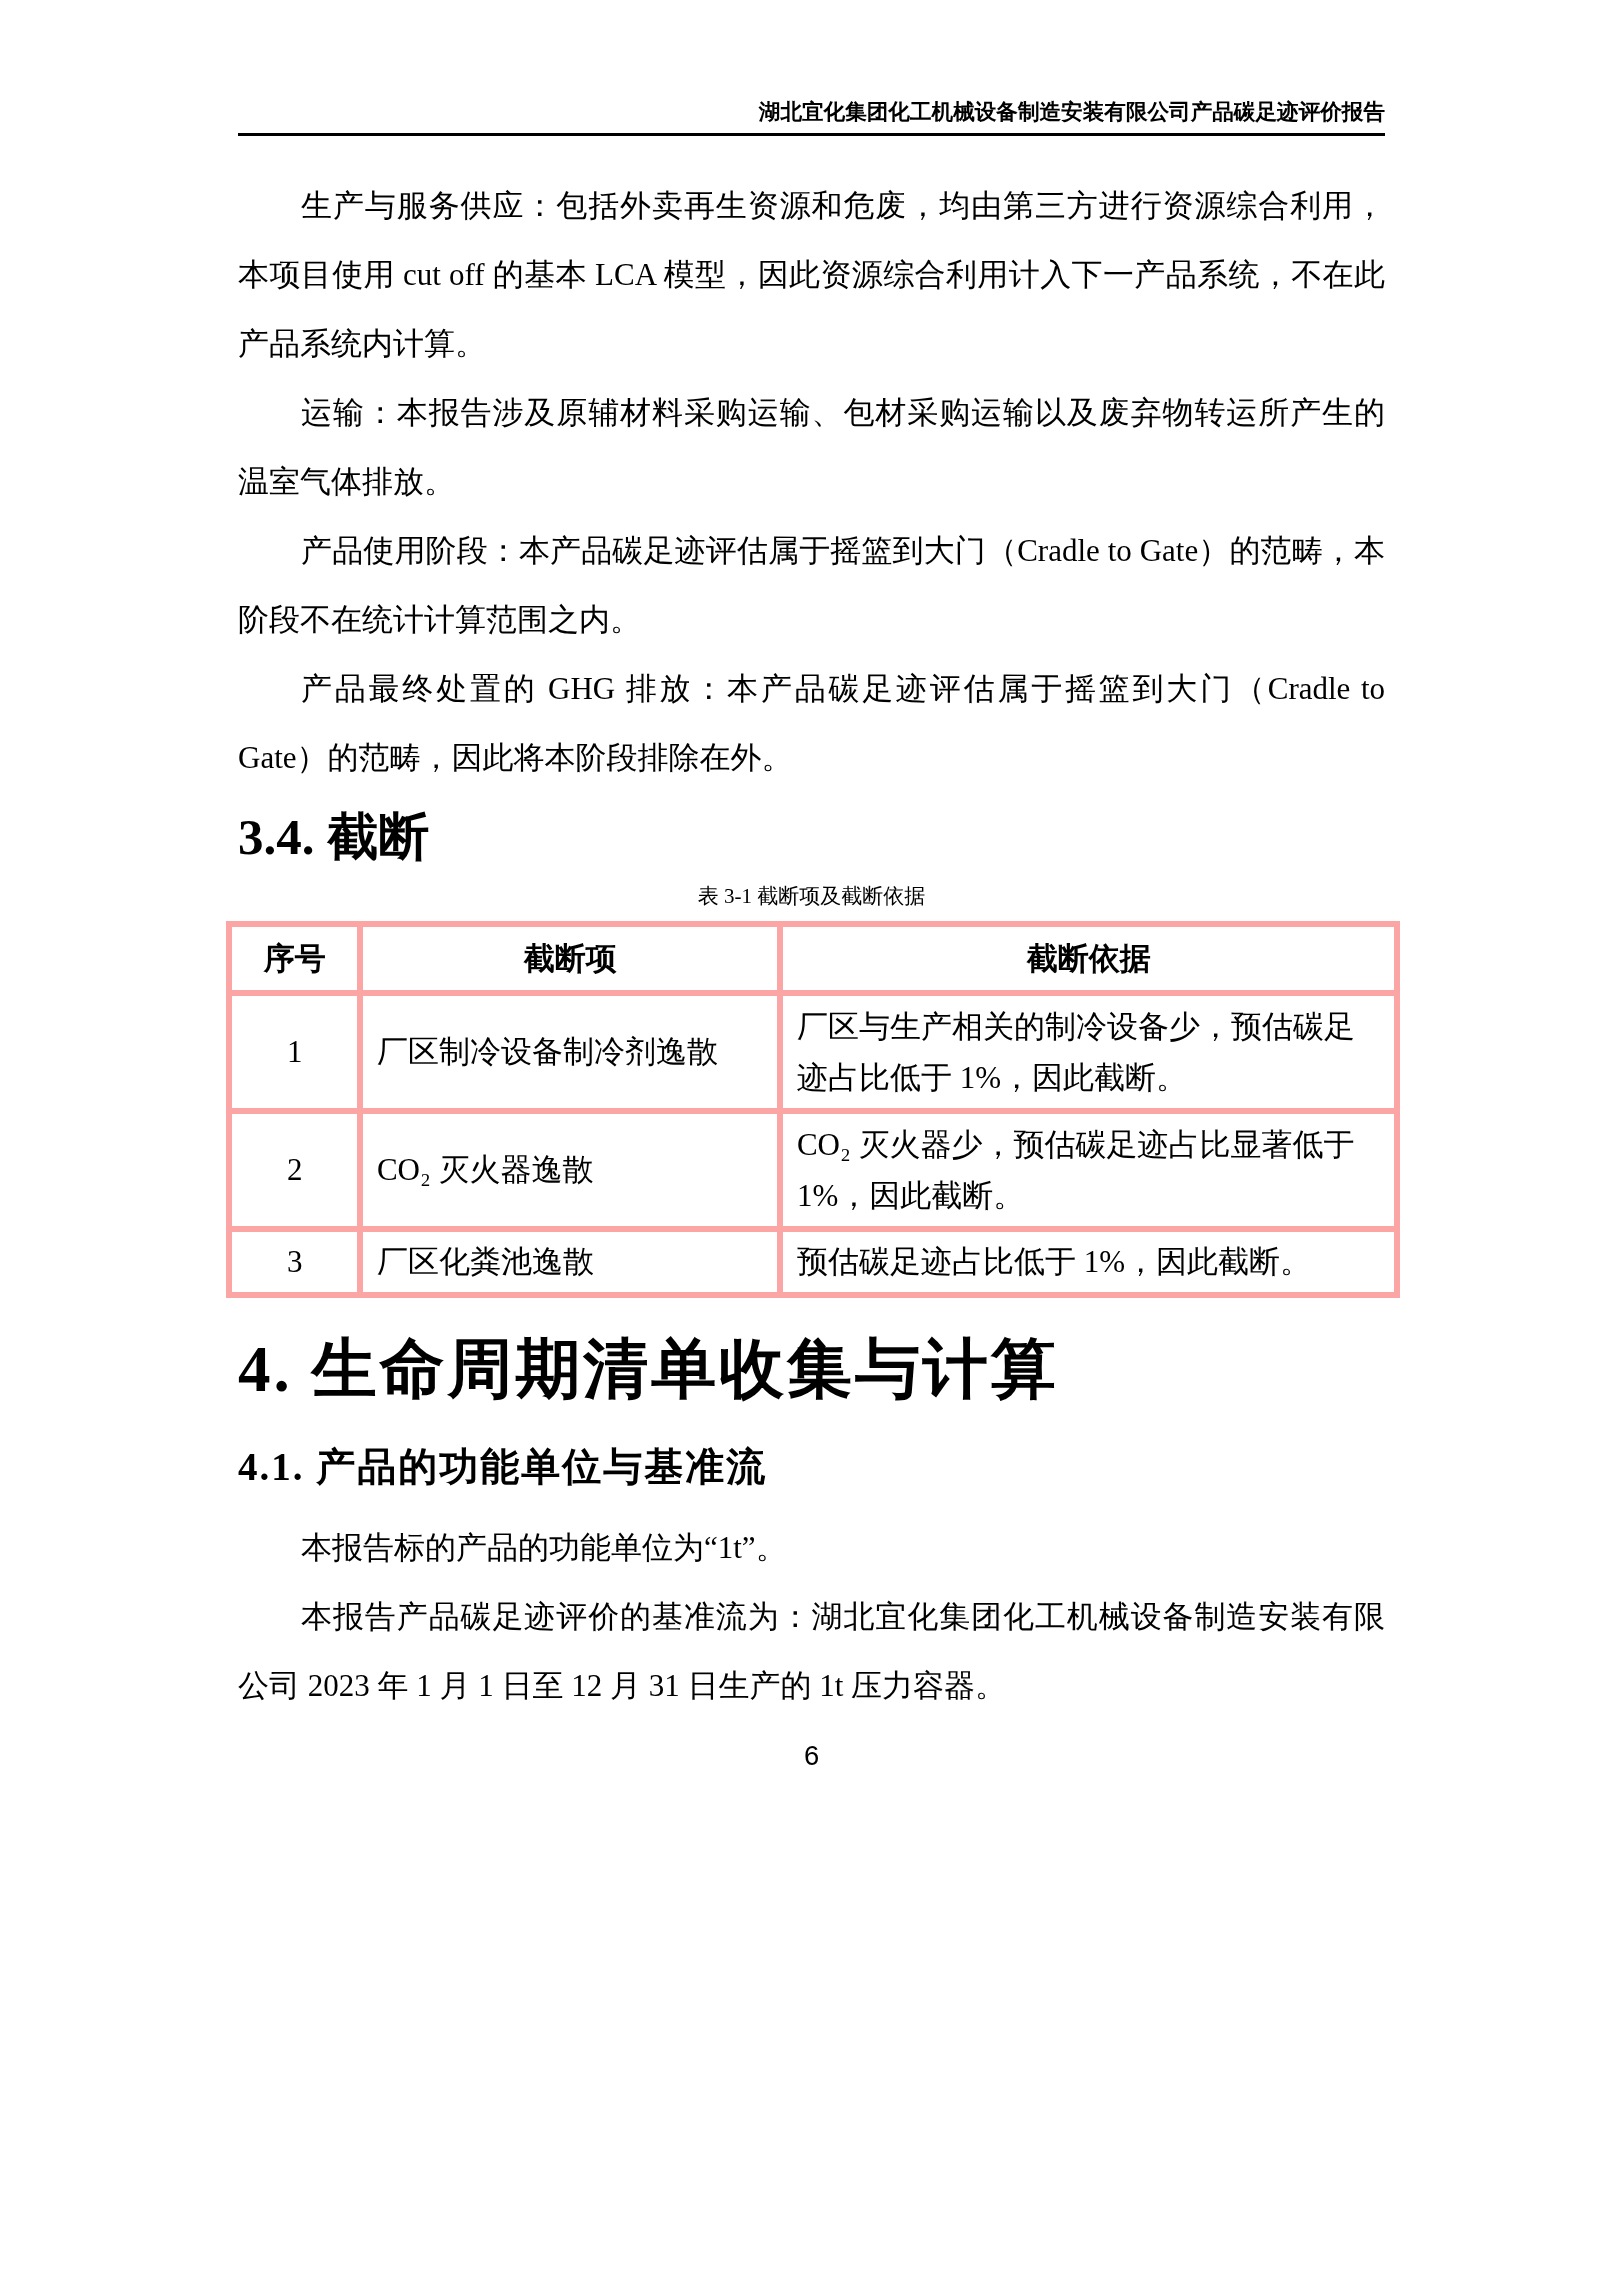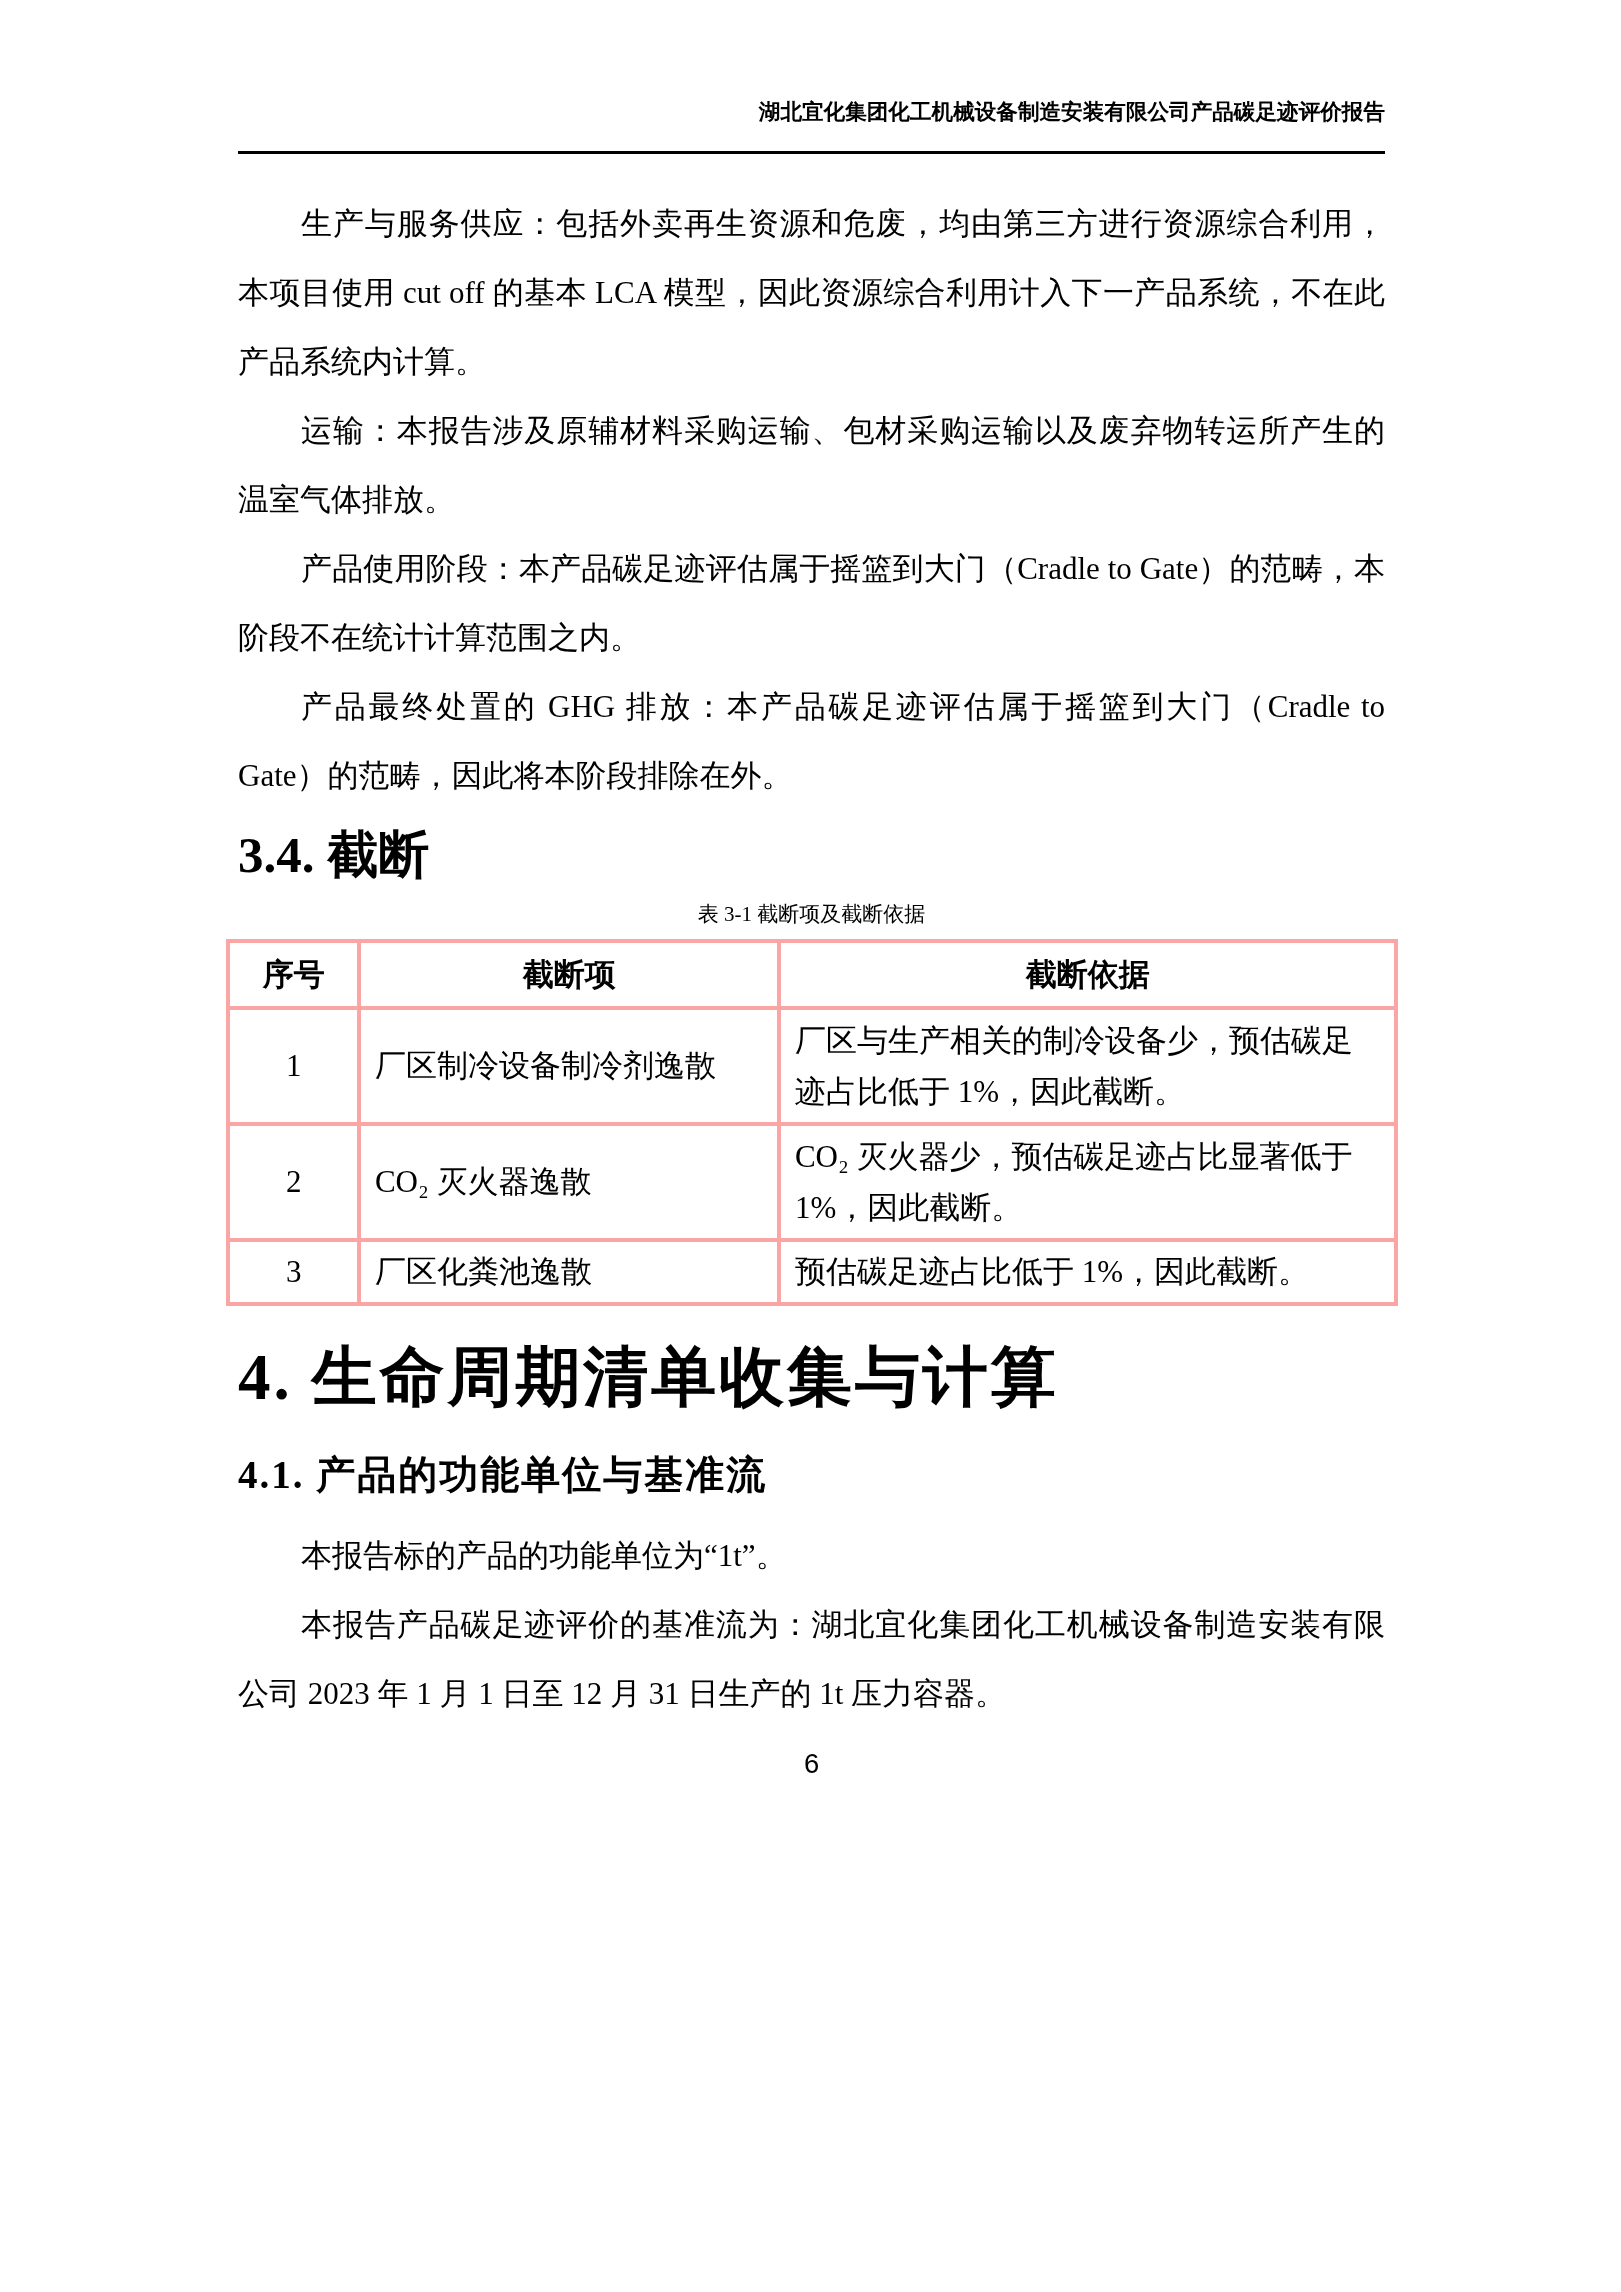--- a/index.html
+++ b/index.html
@@ -12,21 +12,21 @@
     font-family: "Liberation Serif", "DejaVu Serif", serif;
     overflow: hidden;
     margin: 0 auto;
   }
   .inner {
     padding: 98px 236px 0 238px; 
   }
   
   .doc-header {
     border-bottom: 3.9px solid #000;
-    padding-bottom: 24px;
+    padding-bottom: 6px;
   }
   .doc-header .header-text {
     font-size: 21.6px;
     line-height: 29px;
     font-weight: bold;
     text-align: right;
     white-space: nowrap;
   }
   
   p.body {
@@ -66,21 +66,21 @@
     text-align: center;
   }
   table.cutoff {
     border-collapse: collapse;
     table-layout: fixed;
     width: 1168px;
     margin-left: -11.8px; 
     border: 2.9px solid #000;
   }
   table.cutoff th, table.cutoff td {
-    border: 4px solid #fca5a5;
+    border: 6px solid #fca5a5;
     font-size: 31px;
     line-height: 51px;
     padding: 4.9px 13.7px;
     vertical-align: middle;
     text-align: left;
     word-break: break-all;
   }
   table.cutoff th {
     font-weight: bold;
     text-align: center;

